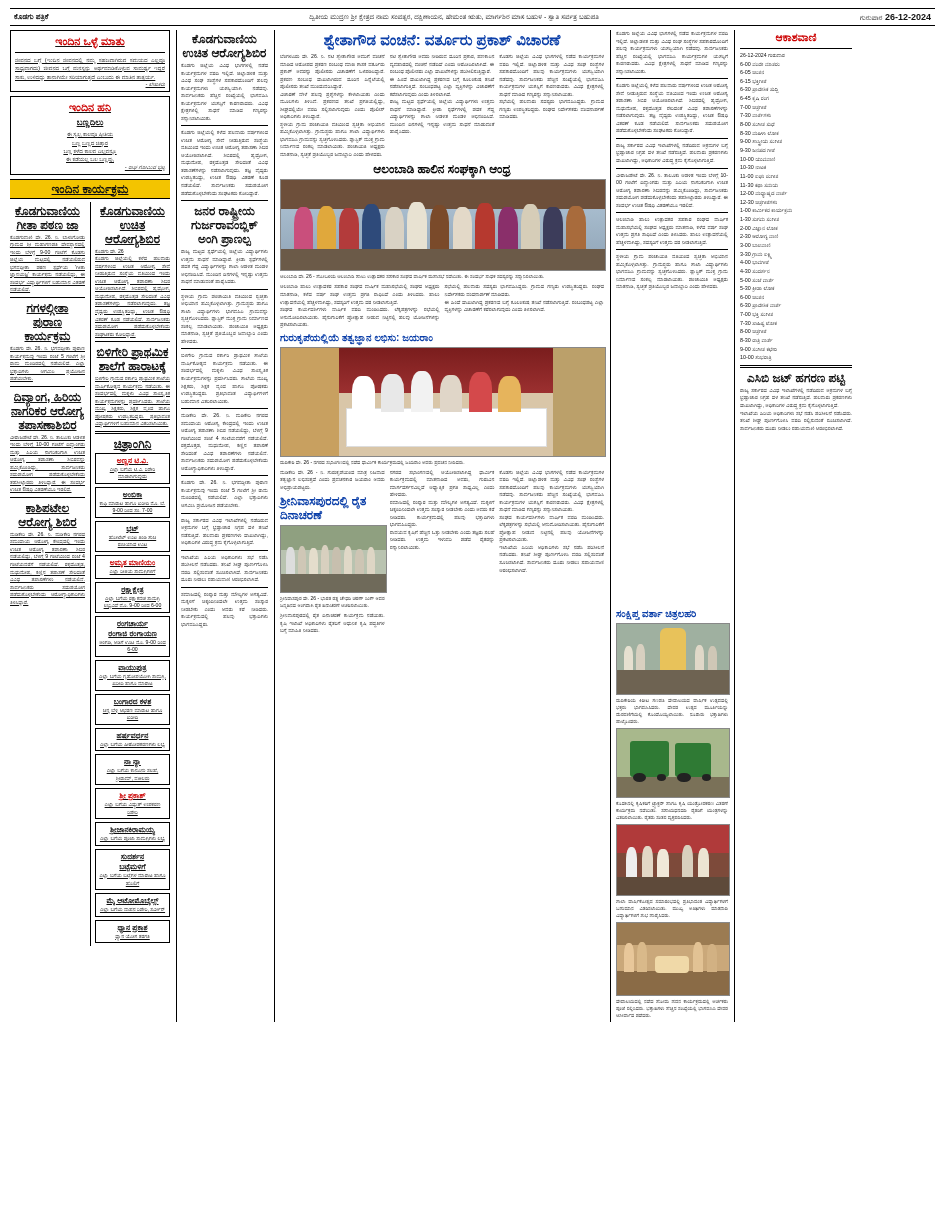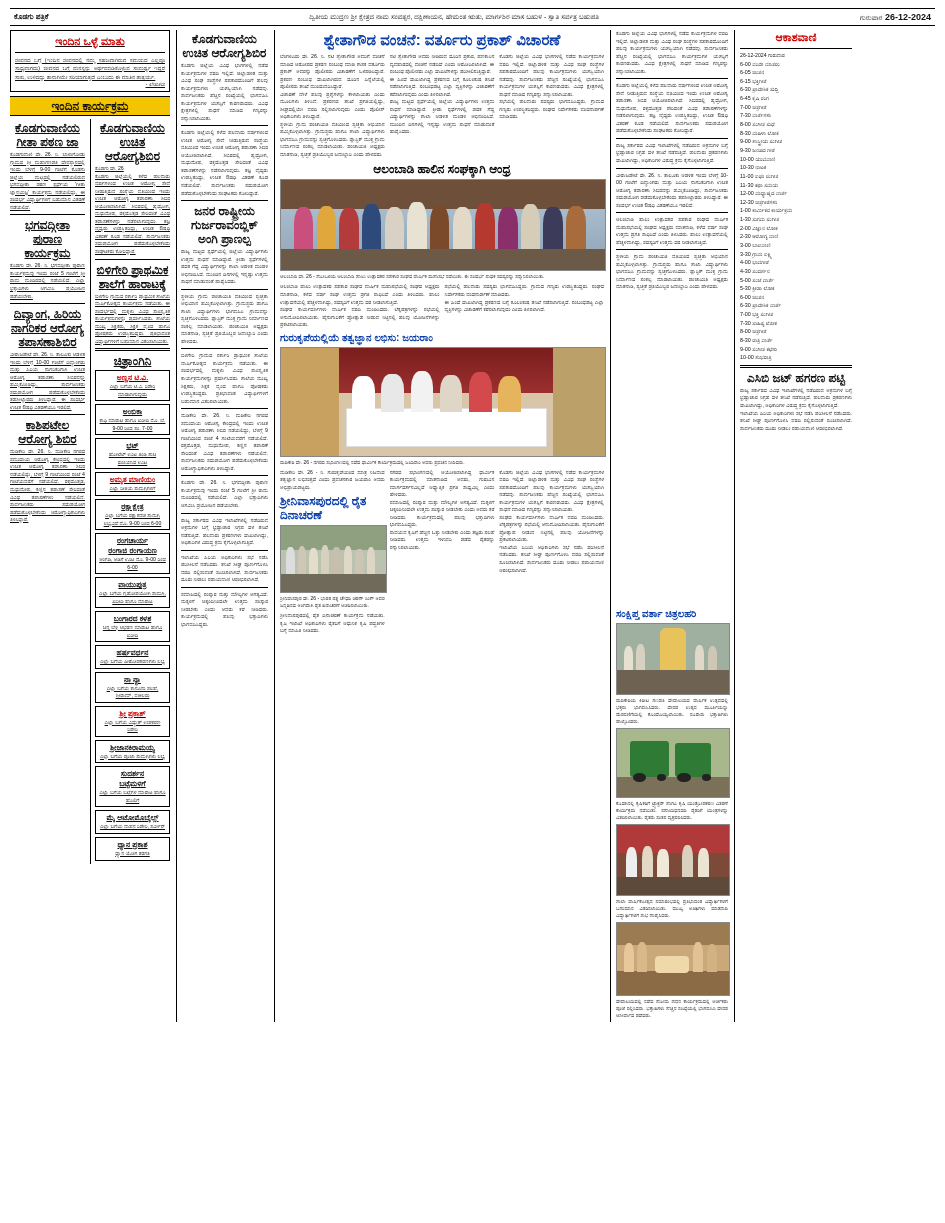--- a/index.html
+++ b/index.html
@@ -63,29 +63,38 @@
 
   <div class="grid">
 
     <div class="col c1">
       <div class="box">
         <div class="hdr hdr-red">ಇಂದಿನ ಒಳ್ಳೆ ಮಾತು</div>
         <div class="rule"></div>
         <div class="body">ಜೀವನದ ಬಗ್ಗೆ (ಇಂದಿನ ಜೀವನದಲ್ಲಿ ನಮ್ಮ ಸಹಜವಾಗಿರುವ ಸಮಯದ ಎಲ್ಲವೂ ಸಾಧ್ಯವಾಗದು) ಜೀವನದ ಬಗ್ಗೆ ಮನಸ್ಸನ್ನು ಅರ್ಥಮಾಡಿಕೊಳ್ಳುವ ಸಾಮರ್ಥ್ಯ ಇದ್ದರೆ ಸಾಕು, ಉಳಿದದ್ದು ತಾನಾಗಿಯೇ ಸರಿಯಾಗುತ್ತದೆ ಎಂಬುದು ಈ ಮಾತಿನ ತಾತ್ಪರ್ಯ.</div>
         <div class="sig">- ಲೇಖಕರು</div>
       </div>
+      <div class="box">
+        <div class="hdr hdr-red">ಇಂದಿನ ಹನಿ</div>
+        <div class="sub">ಬಣ್ಣದಿಲು</div>
+        <div class="body center" style="white-space:pre-line">ಈ ಸ್ವಲ್ಪ ಕಾಲವೂ ಪ್ರೀತಿಯ
+ಬಣ್ಣ ಬಣ್ಣದ ಚಿತ್ತಾರ
+ಬಣ್ಣ ಕಳೆದ ಕಾಲವ ಎಲ್ಲವನ್ನೂ
+ಈ ಕಡೆಯಲ್ಲ ಬಲ ಬಣ್ಣವು,</div>
+        <div class="sig">- ರಾಘ ಗೋವಿಂದ ಭಟ್ಟ</div>
+      </div>
       <div class="hdr-band">ಇಂದಿನ ಕಾರ್ಯಕ್ರಮ</div>
 
       <div style="display:flex;gap:5px;margin-top:3px;">
         <div style="flex:1;">
           <div class="small-hdr" style="white-space:pre-line">ಕೊಡಗುವಾಣಿಯ
 ಗೀತಾ ಪಠಣ ಜಾ</div>
           <div class="tiny">ಕೊಡಗುವಾಣಿ ದೇ. 26. ನಿ. ಬಾಳುಗೋಡು ಗ್ರಾಮದ ಶ್ರೀ ಮಹಾಗಣಪತಿ ದೇವಸ್ಥಾನದಲ್ಲಿ ಇಂದು ಬೆಳಗ್ಗೆ 9-00 ಗಂಟೆಗೆ ಕೊಡಗು ಜಿಲ್ಲೆಯ ಮಟ್ಟದಲ್ಲಿ ನಡೆಯಲಿರುವ ಭಗವದ್ಗೀತಾ ಪಠಣ ಸ್ಪರ್ಧೆಯ 'ಗೀತಾ ಜ್ಞಾನಯಜ್ಞ' ಕಾರ್ಯಕ್ರಮ ನಡೆಯಲಿದ್ದು, ಈ ಸಂದರ್ಭ ವಿದ್ಯಾರ್ಥಿಗಳಿಗೆ ಬಹುಮಾನ ವಿತರಣೆ ನಡೆಯಲಿದೆ.</div>
           <div class="rule"></div>
-          <div class="small-hdr" style="white-space:pre-line">ಭಗವದ್ಗೀತಾ
+          <div class="small-hdr" style="white-space:pre-line">ಗಗಳಲ್ಗೀತಾ
 ಪುರಾಣ ಕಾರ್ಯಕ್ರಮ</div>
           <div class="tiny">ಕೊಡಗು ದೇ. 26. ನಿ. ಭಗವದ್ಗೀತಾ ಪುರಾಣ ಕಾರ್ಯಕ್ರಮವು ಇಂದು ಸಂಜೆ 5 ಗಂಟೆಗೆ ಶ್ರೀ ರಾಮ ಮಂದಿರದಲ್ಲಿ ನಡೆಯಲಿದೆ. ಎಲ್ಲಾ ಭಕ್ತಾದಿಗಳು ಆಗಮಿಸಿ ಪ್ರಯೋಜನ ಪಡೆಯಬೇಕು.</div>
           <div class="rule"></div>
           <div class="small-hdr" style="white-space:pre-line">ದಿವ್ಯಾಂಗ, ಹಿರಿಯ
 ನಾಗರಿಕರ ಆರೋಗ್ಯ
 ತಪಾಸಣಾಶಿಬಿರ</div>
           <div class="tiny">ವೀರಾಜಪೇಟೆ ದೇ. 26. ನಿ. ತಾಲೂಕು ಆಡಳಿತ ಇಂದು ಬೆಳಿಗ್ಗೆ 10-00 ಗಂಟೆಗೆ ದಿವ್ಯಾಂಗರು ಮತ್ತು ಹಿರಿಯ ನಾಗರಿಕರಿಗಾಗಿ ಉಚಿತ ಆರೋಗ್ಯ ತಪಾಸಣಾ ಶಿಬಿರವನ್ನು ಹಮ್ಮಿಕೊಂಡಿದ್ದು, ಸಾರ್ವಜನಿಕರು ಸದುಪಯೋಗ ಪಡೆದುಕೊಳ್ಳಬೇಕೆಂದು ತಹಶೀಲ್ದಾರರು ತಿಳಿಸಿದ್ದಾರೆ. ಈ ಸಂದರ್ಭ ಉಚಿತ ಔಷಧಿ ವಿತರಣೆಯೂ ಇರಲಿದೆ.</div>
           <div class="rule"></div>
           <div class="small-hdr" style="white-space:pre-line">ಕಾಶಿಪಟೇಲ
 ಆರೋಗ್ಯ ಶಿಬಿರ</div>

